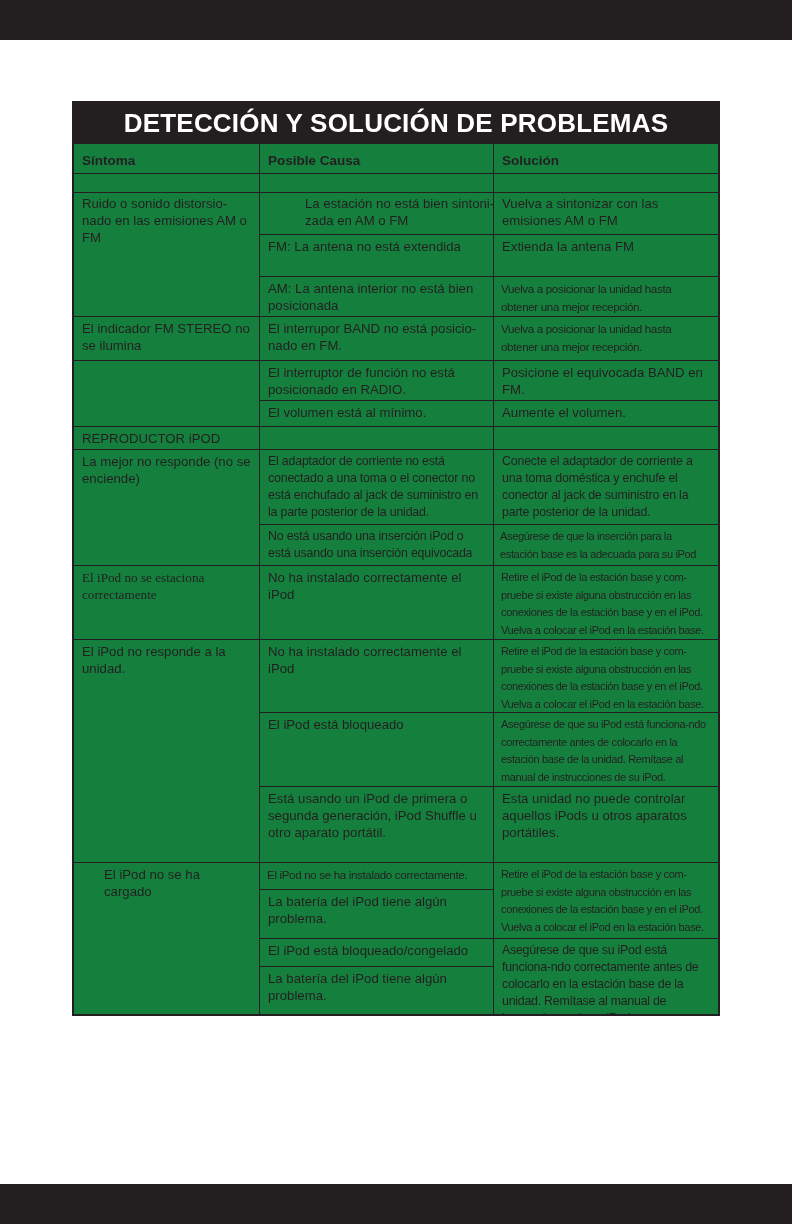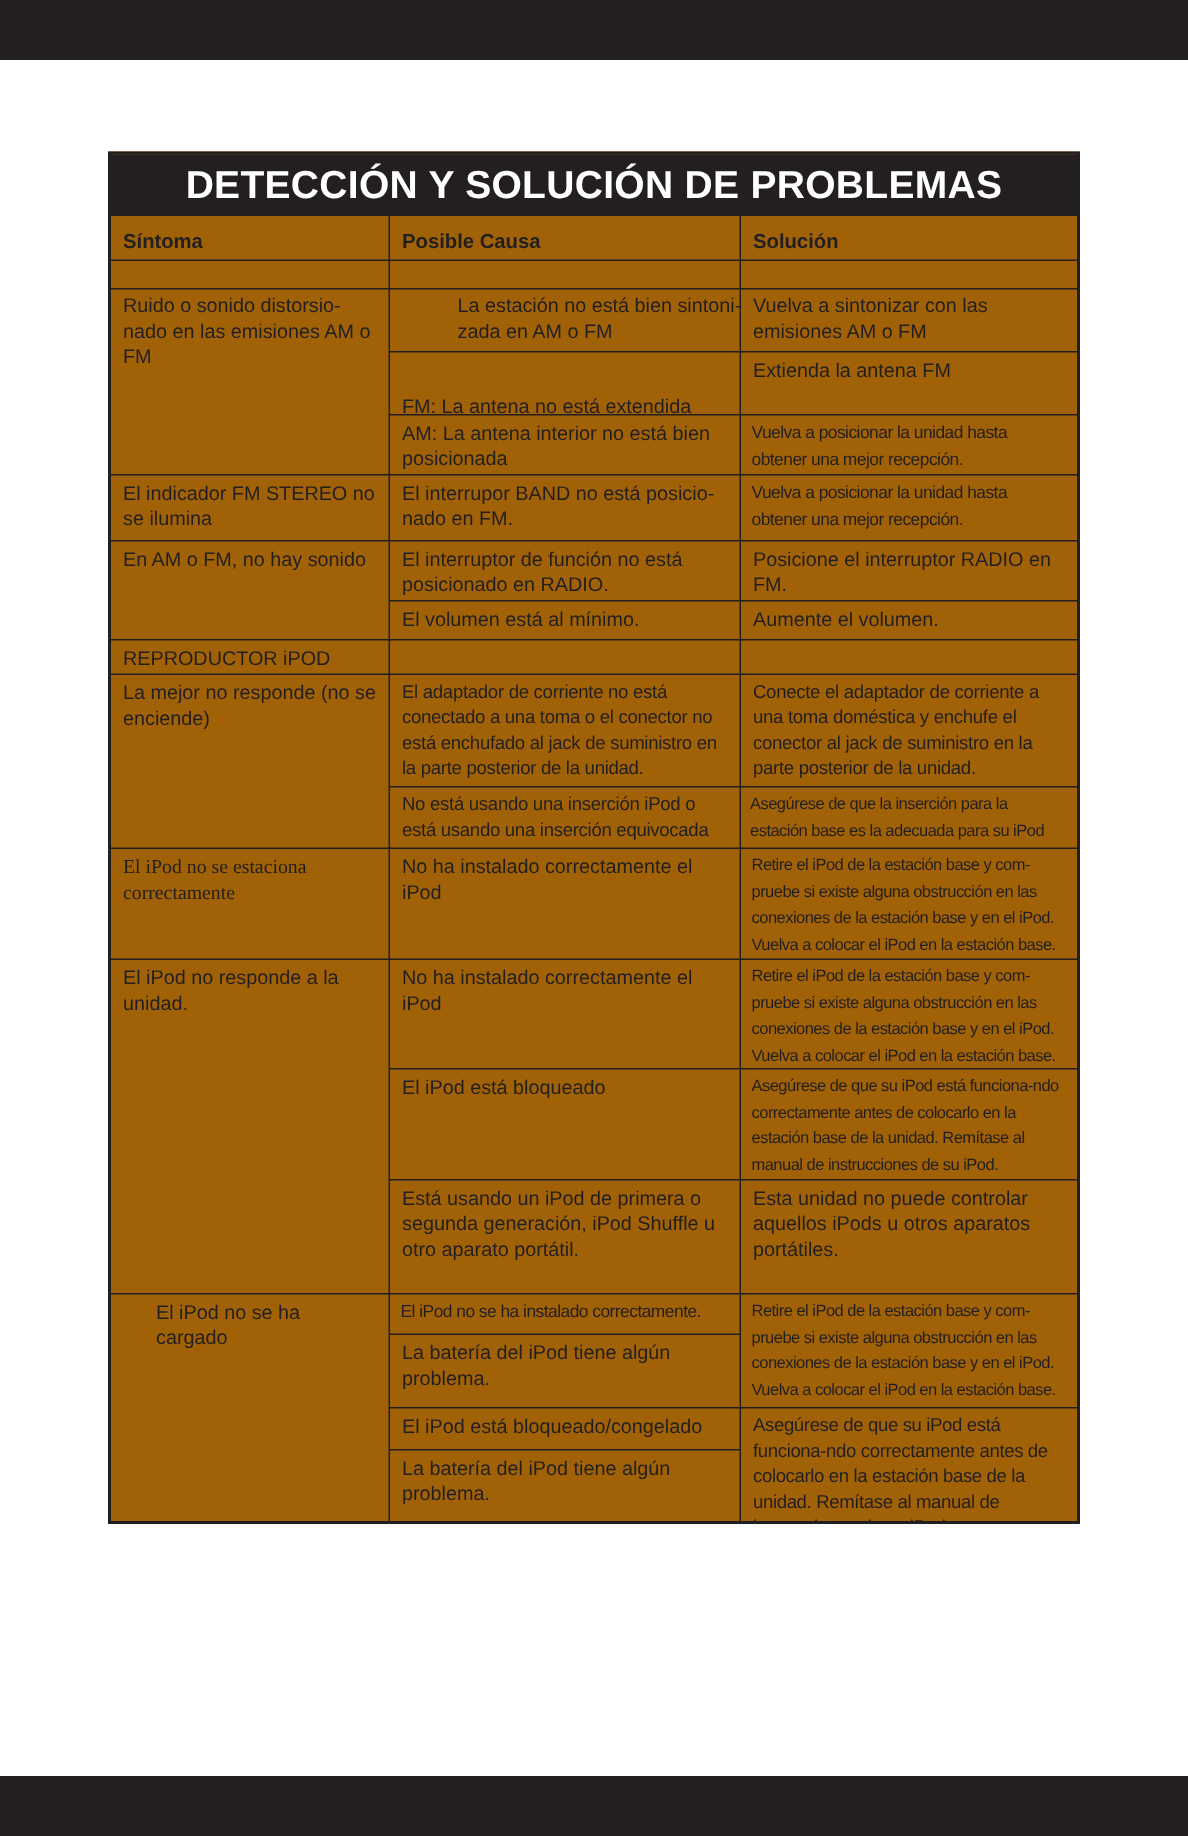--- a/index.html
+++ b/index.html
@@ -5,21 +5,21 @@
   html, body { margin: 0; padding: 0; }
   body {
     width: 792px; height: 1224px; position: relative; background: #ffffff;
     font-family: "Liberation Sans", "DejaVu Sans", sans-serif; color: #231f20;
     overflow: hidden;
   }
   .topbar { position: absolute; left: 0; top: 0; width: 792px; height: 40px; background: #231f20; }
   .bottombar { position: absolute; left: 0; top: 1184px; width: 792px; height: 40px; background: #231f20; }
   .table {
     position: absolute; left: 72px; top: 101px; width: 648px; height: 915px;
-    box-sizing: border-box; border: 2px solid #231f20; background: #a16207;
+    box-sizing: border-box; border: 2px solid #231f20; background: #15803d;
   }
   .title {
     position: absolute; left: 0; top: 0; width: 100%; height: 41px; background: #231f20;
     color: #fff; font-weight: bold; font-size: 26px; text-align: center; line-height: 41px;
     letter-spacing: 0.2px; font-family: "Liberation Sans Narrow", "Liberation Sans", sans-serif;
   }
   .cell {
     position: absolute; box-sizing: border-box; padding: 3px 8px 0 8px;
     font-size: 13.2px; line-height: 17px; overflow: hidden;
   }
@@ -42,35 +42,34 @@
   <div class="cell hdr" style="left:0; top:41px; width:185px; height:29px;">Síntoma</div>
   <div class="cell hdr" style="left:186px; top:41px; width:233px; height:29px;">Posible Causa</div>
   <div class="cell hdr" style="left:420px; top:41px; width:224px; height:29px;">Solución</div>
   <div class="hl" style="left:0; top:70px; width:644px;"></div>
   <div class="hl" style="left:0; top:89px; width:644px;"></div>
 
   <div class="cell" style="left:0; top:89px; width:185px; height:124px;">Ruido o sonido distorsio-nado en las emisiones AM o FM</div>
   <div class="cell" style="left:186px; top:89px; width:233px; height:42px;margin-left:37px;">La estación no está bien sintoni-zada en AM o FM</div>
   <div class="cell" style="left:420px; top:89px; width:224px; height:42px;">Vuelva a sintonizar con las emisiones AM o FM</div>
   <div class="hl" style="left:186px; top:131px; width:458px;"></div>
-  <div class="cell" style="left:186px; top:132px; width:233px; height:41px;margin-top:24px;">FM: La antena no está extendida</div>
+  <div class="cell" style="left:186px; top:132px; width:233px; height:41px;">FM: La antena no está extendida</div>
   <div class="cell" style="left:420px; top:132px; width:224px; height:41px;">Extienda la antena FM</div>
   <div class="hl" style="left:186px; top:173px; width:458px;"></div>
   <div class="cell" style="left:186px; top:174px; width:233px; height:39px;">AM: La antena interior no está bien posicionada</div>
   <div class="cell small" style="left:420px; top:174px; width:224px; height:39px;">Vuelva a posicionar la unidad hasta obtener una mejor recepción.</div>
   <div class="hl" style="left:0; top:213px; width:644px;"></div>
 
   <div class="cell" style="left:0; top:214px; width:185px; height:43px;">El indicador FM STEREO no se ilumina</div>
   <div class="cell" style="left:186px; top:214px; width:233px; height:43px;">El interrupor BAND no está posicio-nado en FM.</div>
   <div class="cell small" style="left:420px; top:214px; width:224px; height:43px;">Vuelva a posicionar la unidad hasta obtener una mejor recepción.</div>
   <div class="hl" style="left:0; top:257px; width:644px;"></div>
 
-  <div class="cell" style="left:0; top:258px; width:185px; height:65px;">En AM o FM, no hay sonido</div>
   <div class="cell" style="left:186px; top:258px; width:233px; height:39px;">El interruptor de función no está posicionado en RADIO.</div>
-  <div class="cell" style="left:420px; top:258px; width:224px; height:39px;">Posicione el interruptor RADIO en FM.</div>
+  <div class="cell" style="left:420px; top:258px; width:224px; height:39px;">Posicione el equivocada BAND en FM.</div>
   <div class="hl" style="left:186px; top:297px; width:458px;"></div>
   <div class="cell" style="left:186px; top:298px; width:233px; height:25px;">El volumen está al mínimo.</div>
   <div class="cell" style="left:420px; top:298px; width:224px; height:25px;">Aumente el volumen.</div>
   <div class="hl" style="left:0; top:323px; width:644px;"></div>
 
   <div class="cell" style="left:0; top:324px; width:185px; height:22px;">REPRODUCTOR iPOD</div>
   <div class="hl" style="left:0; top:346px; width:644px;"></div>
 
   <div class="cell" style="left:0; top:347px; width:185px; height:115px;">La mejor  no responde (no se enciende)</div>
   <div class="cell" style="left:186px; top:347px; width:233px; height:74px; font-size:12.4px; letter-spacing:-0.2px;">El adaptador de corriente no está conectado a una toma o el conector no está enchufado al jack de suministro en la parte posterior de la unidad.</div>

